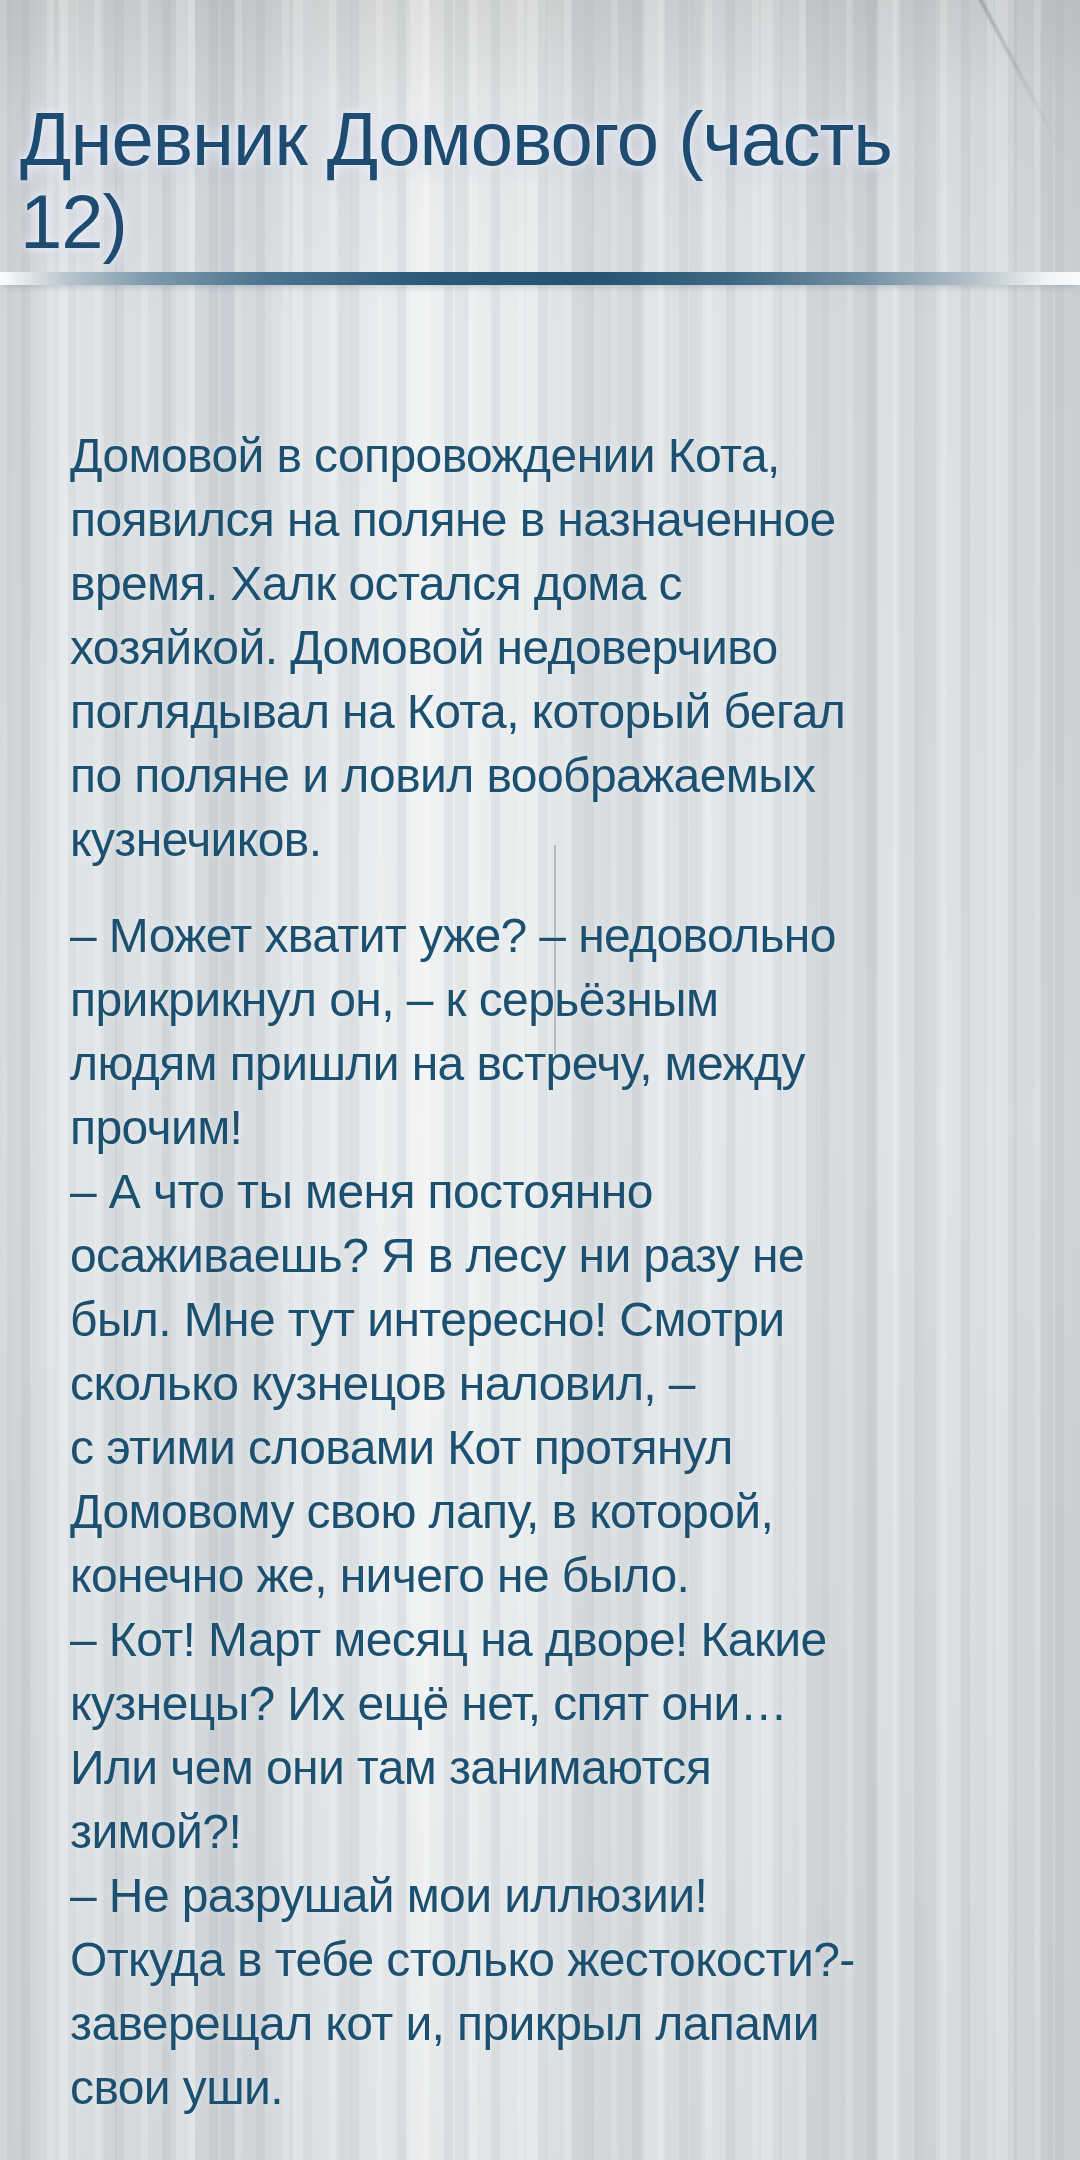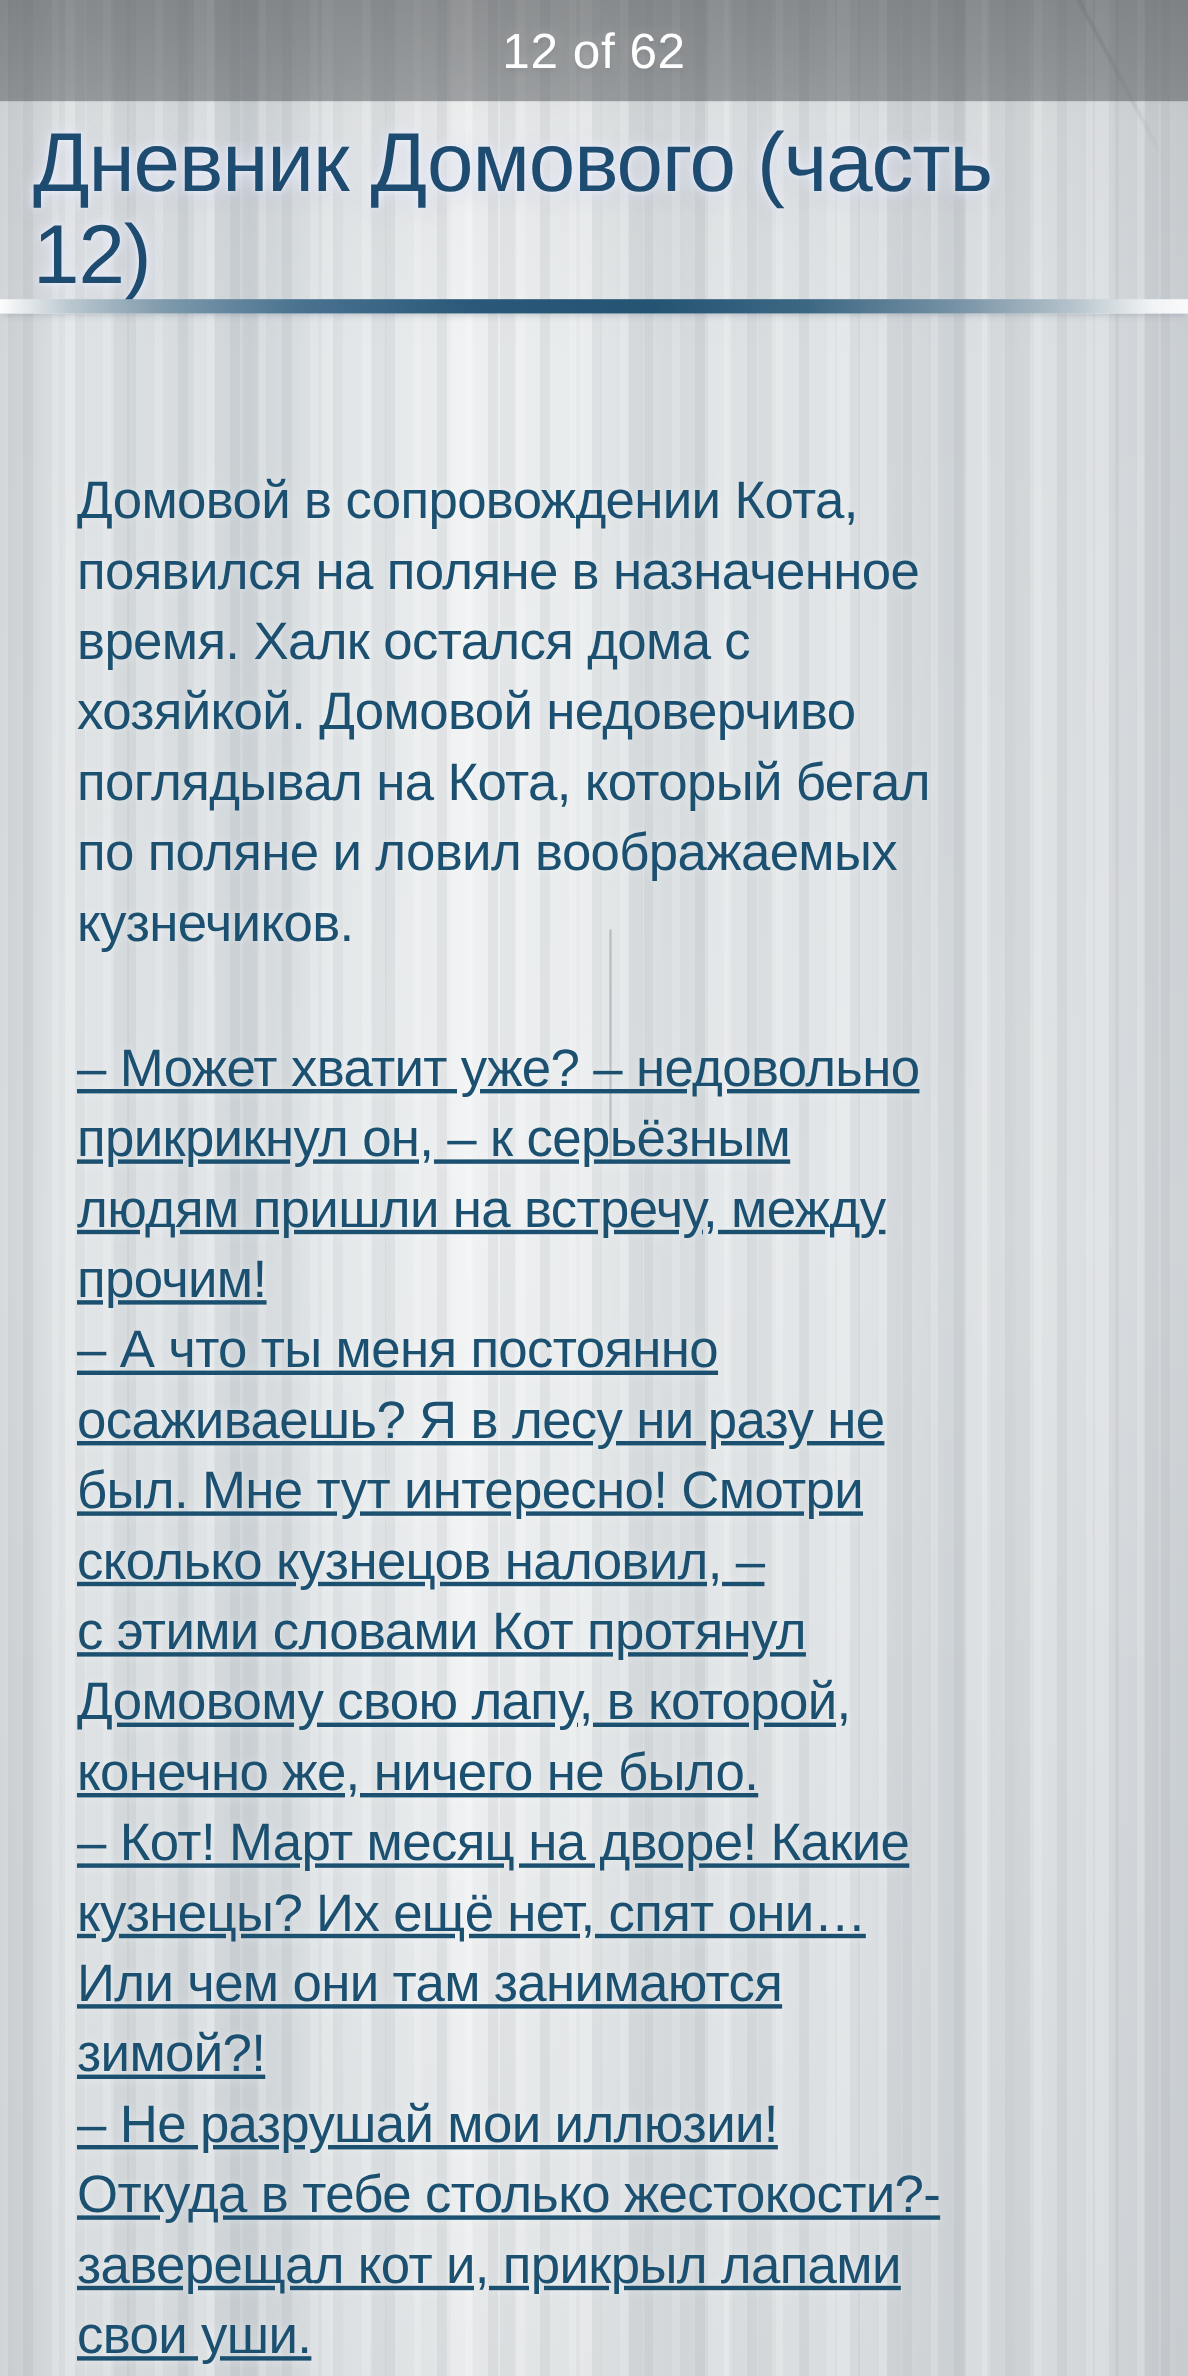--- a/index.html
+++ b/index.html
@@ -45,21 +45,21 @@
     color: #ffffff;
     font-size: 45px;
     line-height: 1;
     letter-spacing: 0.5px;
     text-shadow: 0 0 10px rgba(255,255,255,0.35), 0 2px 6px rgba(55,58,60,0.35);
   }
 
   .title {
     position: absolute;
     left: 0; top: 89px;
-    margin: 18px;
+    margin: 8px;
     padding: 0 8px 0 12px;
     font-size: 76px;
     line-height: 83px;
     font-weight: 500;
     letter-spacing: -1px;
     color: #1e4b70;
     white-space: pre-line;
     z-index: 4;
     text-shadow:
       0 0 16px rgba(248,250,255,0.95),
@@ -88,21 +88,21 @@
     font-size: 48px;
     line-height: 64px;
     letter-spacing: -0.6px;
   }
 
   .para {
     margin: 0;
     white-space: pre-line;
     text-shadow: 0 0 9px rgba(255,255,255,0.4);
   }
-  .para + .para { margin-top: 68px; text-decoration: underline; }
+  .para + .para { margin-top: 32px; }
 
   .crease-1 {
     position: absolute;
     left: 976px; top: -6px;
     width: 3px; height: 172px;
     background: linear-gradient(180deg, rgba(108,110,116,0.5), rgba(108,110,116,0));
     transform: rotate(-28deg);
     transform-origin: top center;
     filter: blur(1px);
     z-index: 6;
@@ -118,23 +118,20 @@
   }
 </style>
 </head>
 <body>
 
 <div class="page">
 
   <div class="crease-1"></div>
   <div class="crease-2"></div>
 
-  <header class="top-bar">
-    <span class="page-indicator">12 of 62</span>
-  </header>
 
   <h1 class="title">Дневник Домового (часть
 12)</h1>
 
   <div class="divider"></div>
 
   <main class="story">
     <p class="para">Домовой в сопровождении Кота,
 появился на поляне в назначенное
 время. Халк остался дома с

